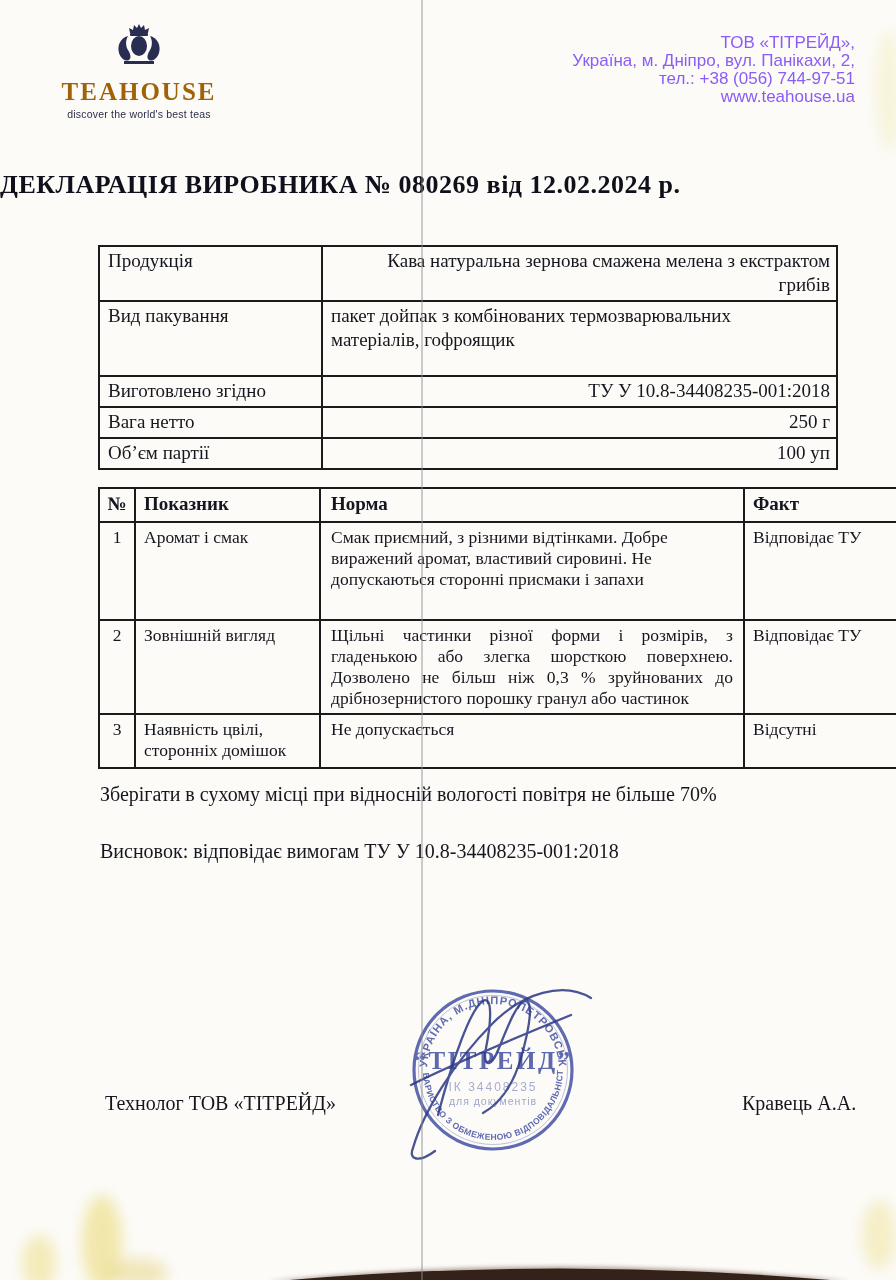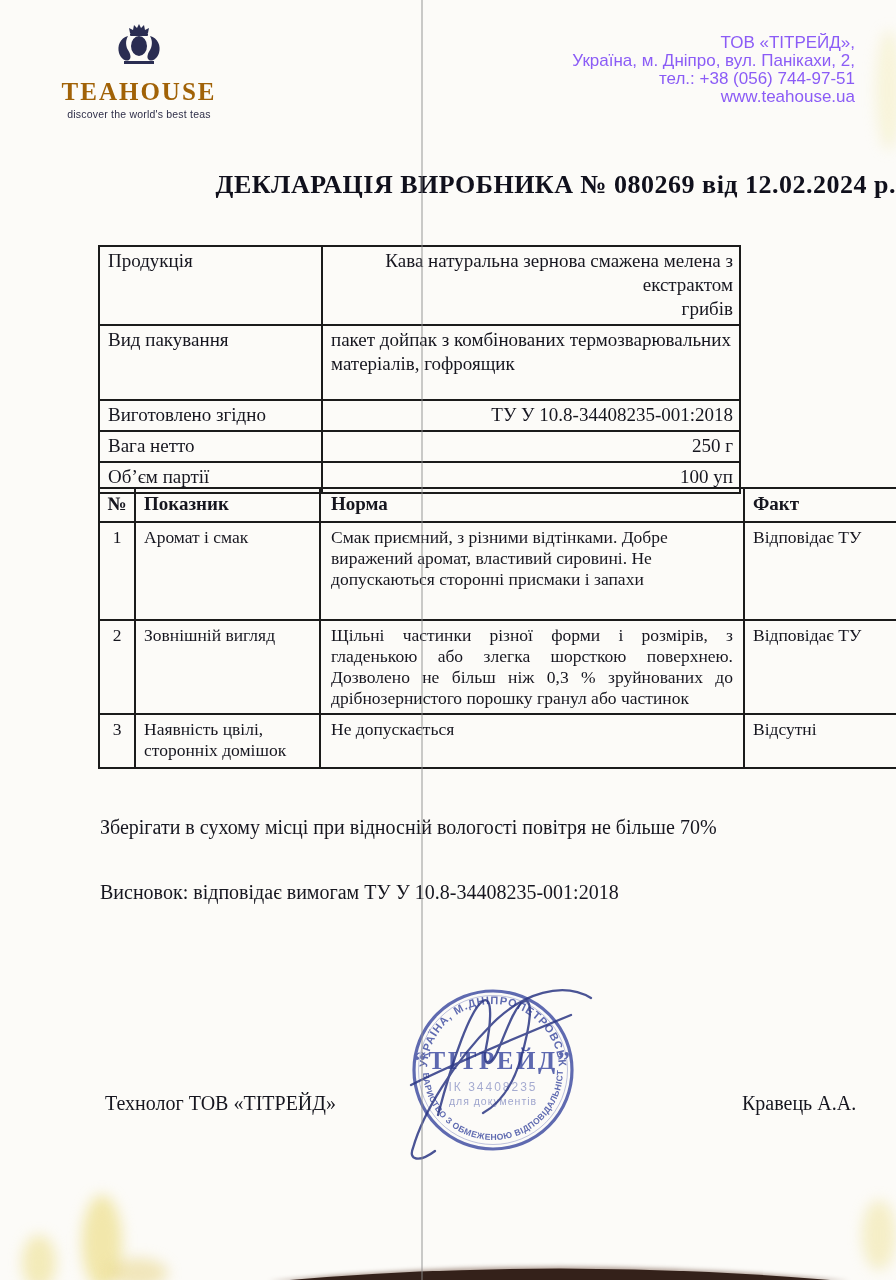--- a/index.html
+++ b/index.html
@@ -23,28 +23,28 @@
 
   
   .logo { position:absolute; left:60px; top:22px; width:158px; text-align:center; z-index:2; }
   .logo .brand { font-size:25px; font-weight:bold; letter-spacing:2px; color:#a16207; margin-top:6px; }
   .logo .tagline { font-family:"Liberation Sans", sans-serif; font-size:10.5px; color:#2e2e48; margin-top:2px; letter-spacing:.2px; }
   .contact {
     position:absolute; right:41px; top:34px; text-align:right; z-index:2;
     font-family:"Liberation Sans", sans-serif; font-size:17px; line-height:18px; color:#8b5cf6;
   }
   .title {
-    position:absolute; left:0; right:0; top:170px; text-align:right; z-index:2;
+    position:absolute; left:0; right:0; top:170px; text-align:left; z-index:2;
     font-size:26px; font-weight:bold; letter-spacing:.5px; color:#10101c;
   }
 
   
   table { border-collapse:collapse; table-layout:fixed; z-index:2; }
   td, th { border:2px solid #1b1b1b; vertical-align:top; overflow:hidden; }
-  .t1 { position:absolute; left:98px; top:245px; width:643px; font-size:19px; line-height:24px; }
+  .t1 { position:absolute; left:98px; top:245px; width:740px; font-size:19px; line-height:24px; }
   .t1 td { padding:2px 8px 3px 8px; }
   .t1 .lbl { width:205px; }
   .t1 .val-r { text-align:right; padding-right:6px; }
   .t1 .val-l { text-align:left;font-family:Liberation Serif, serif; }
   .preline { white-space:pre-line; }
   .t1 tr.r1 td { height:41px; }
   .t1 tr.r2 td { height:68px;border-radius:21px; }
   .t1 tr.r3 td { height:22px; }
   .t1 tr.r4 td { height:18px; }
   .t1 tr.r5 td { height:19px; }
@@ -54,22 +54,22 @@
   .t2 td { padding:4px 8px; }
   .t2 .c-num { width:30px; text-align:center; padding:4px 2px; }
   .t2 .c-ind { width:167px; }
   .t2 .c-norm { width:402px; padding:4px 10px; }
   .t2 .c-fact { width:141px; }
   .t2 .justify { text-align:justify; }
   .t2 tr.s1 td { height:88px; }
   .t2 tr.s2 td { height:78px; }
   .t2 tr.s3 td { height:44px; }
 
-  .note1 { position:absolute; left:100px; top:816px; font-size:20px; z-index:2; }
-  .note2 { position:absolute; left:100px; top:840px; font-size:20px; z-index:2;margin-top:41px; }
+  .note1 { position:absolute; left:100px; top:783px; font-size:20px; z-index:2; }
+  .note2 { position:absolute; left:100px; top:840px; font-size:20px; z-index:2; }
 
   .sig-role { position:absolute; left:105px; top:1092px; font-size:20px; z-index:2; }
   .sig-name { position:absolute; left:742px; top:1092px; font-size:20px; z-index:2; }
 
   .stamp-wrap { position:absolute; left:383px; top:963px; width:230px; height:220px; z-index:4; }
 
   .bottom-strip { position:absolute; left:0; top:1240px; width:896px; height:40px; z-index:3; }
 </style>
 </head>
 <body>

